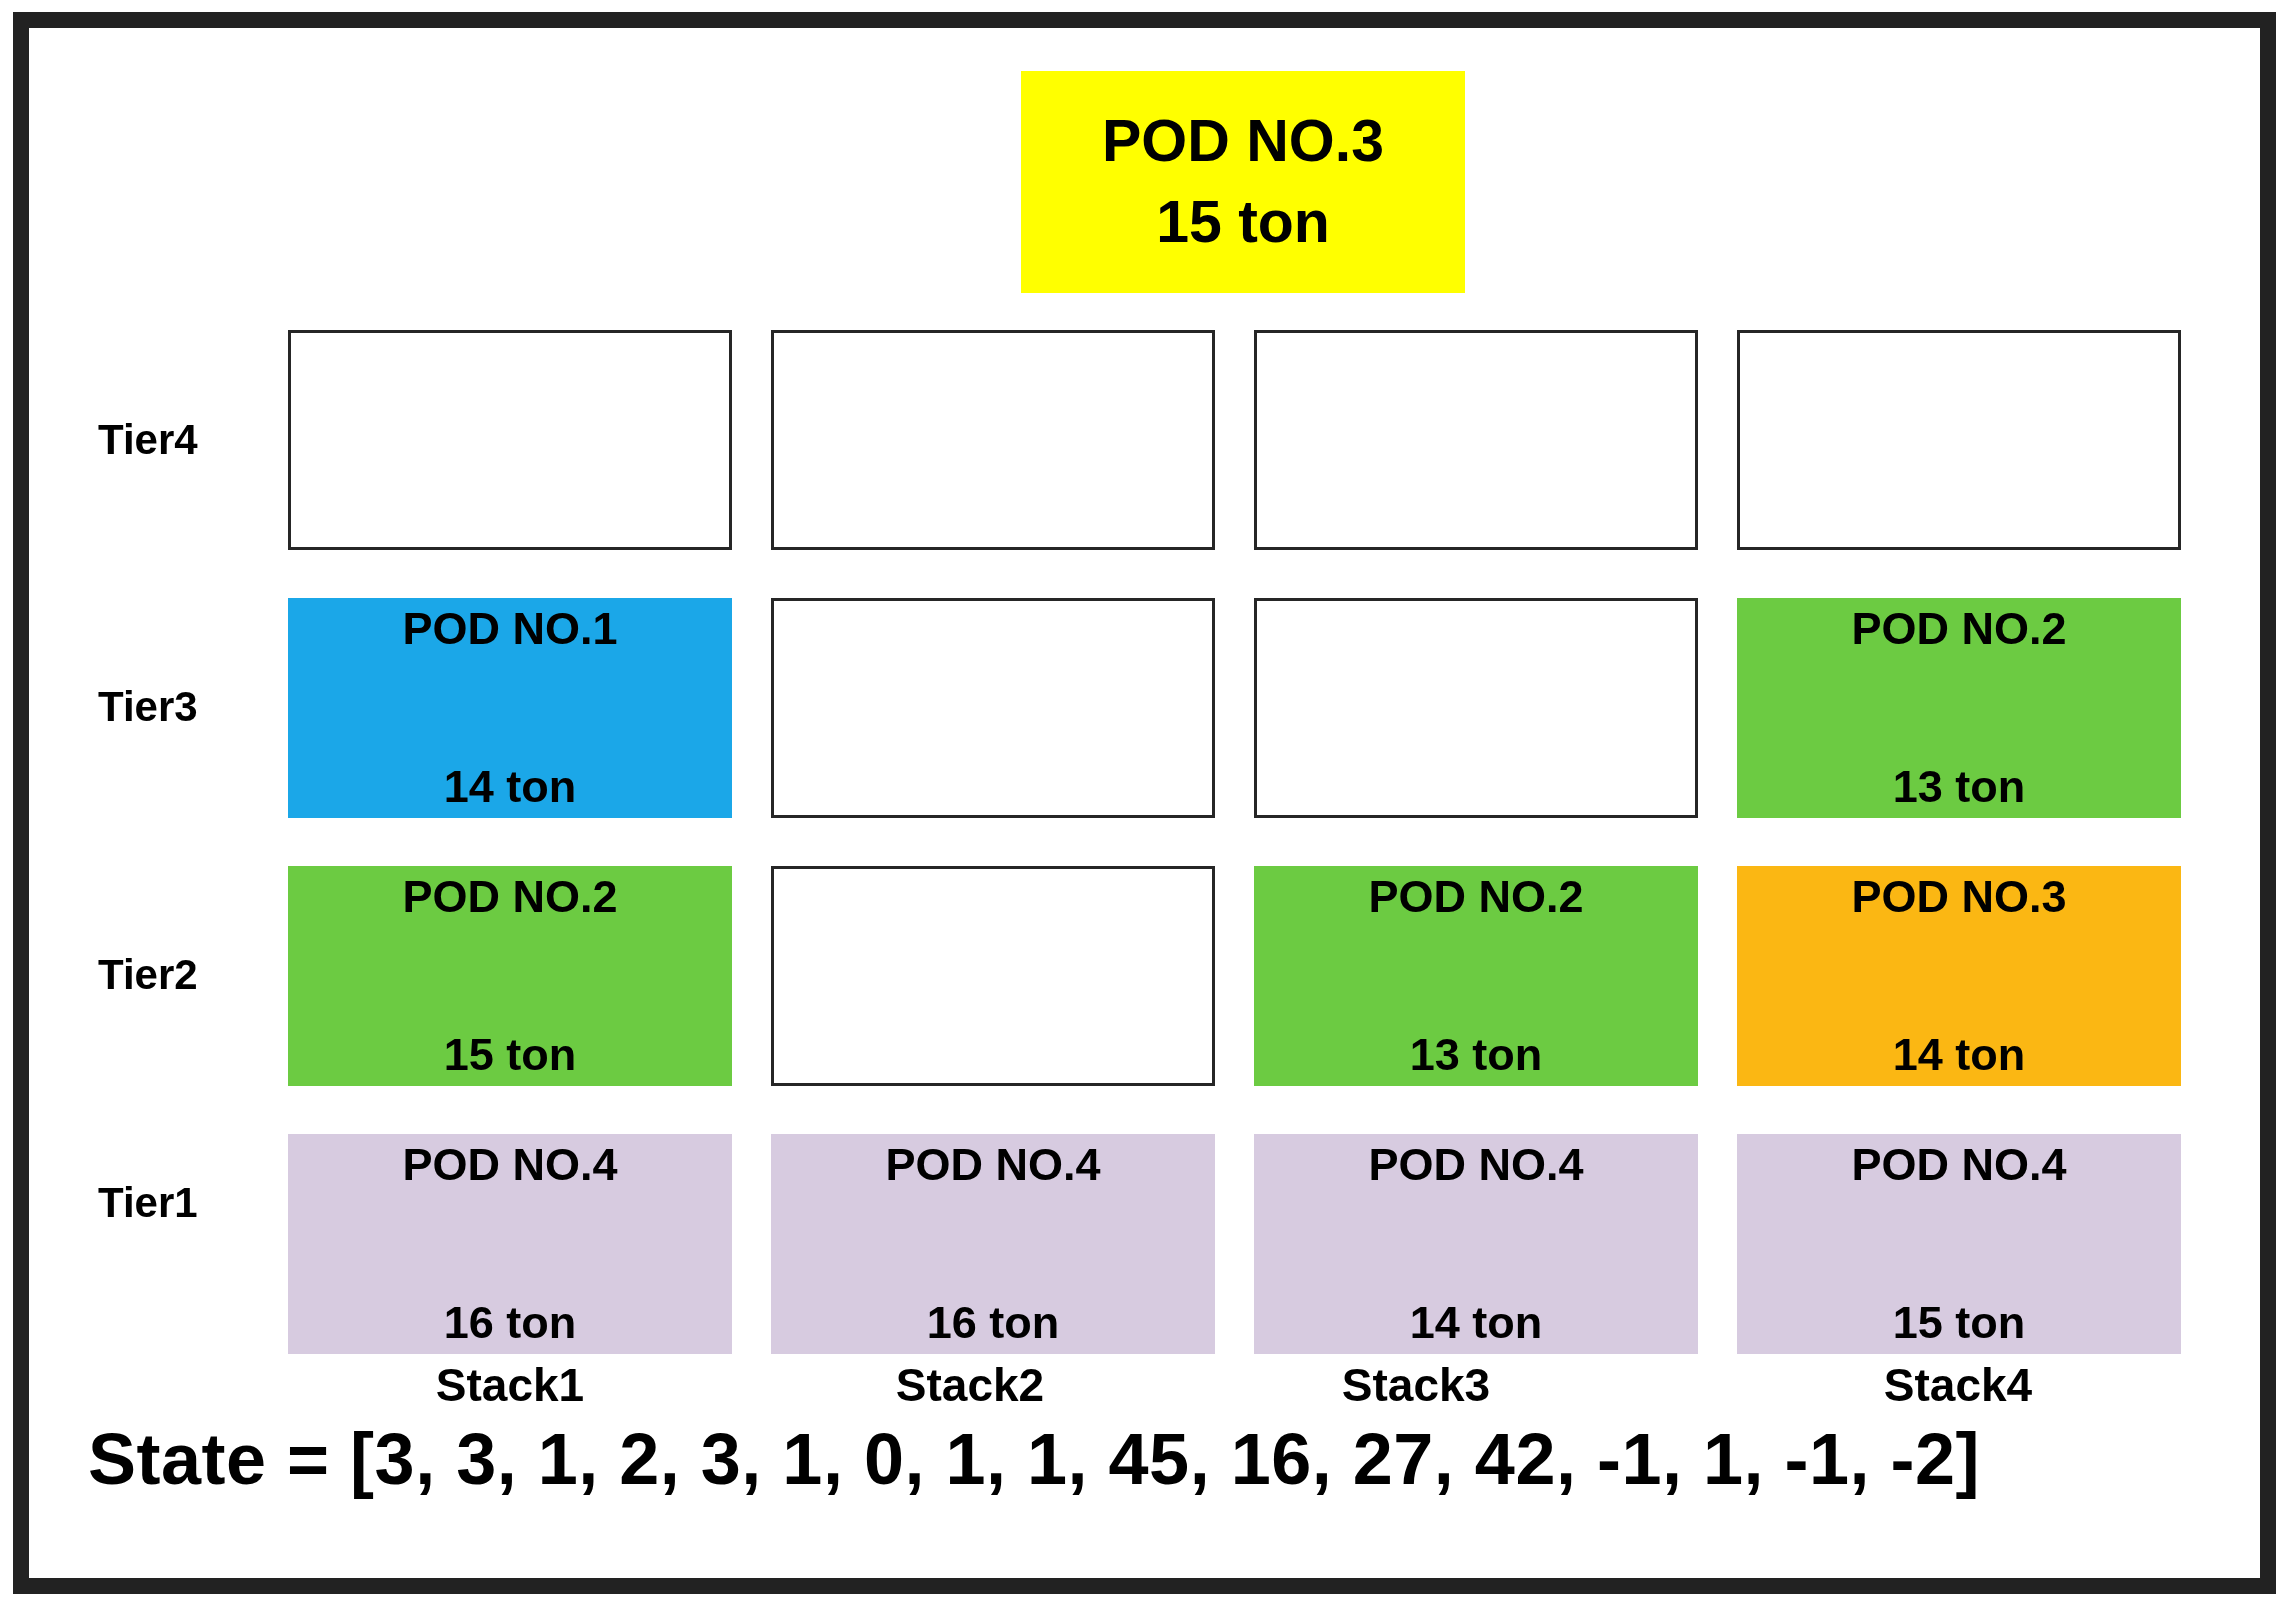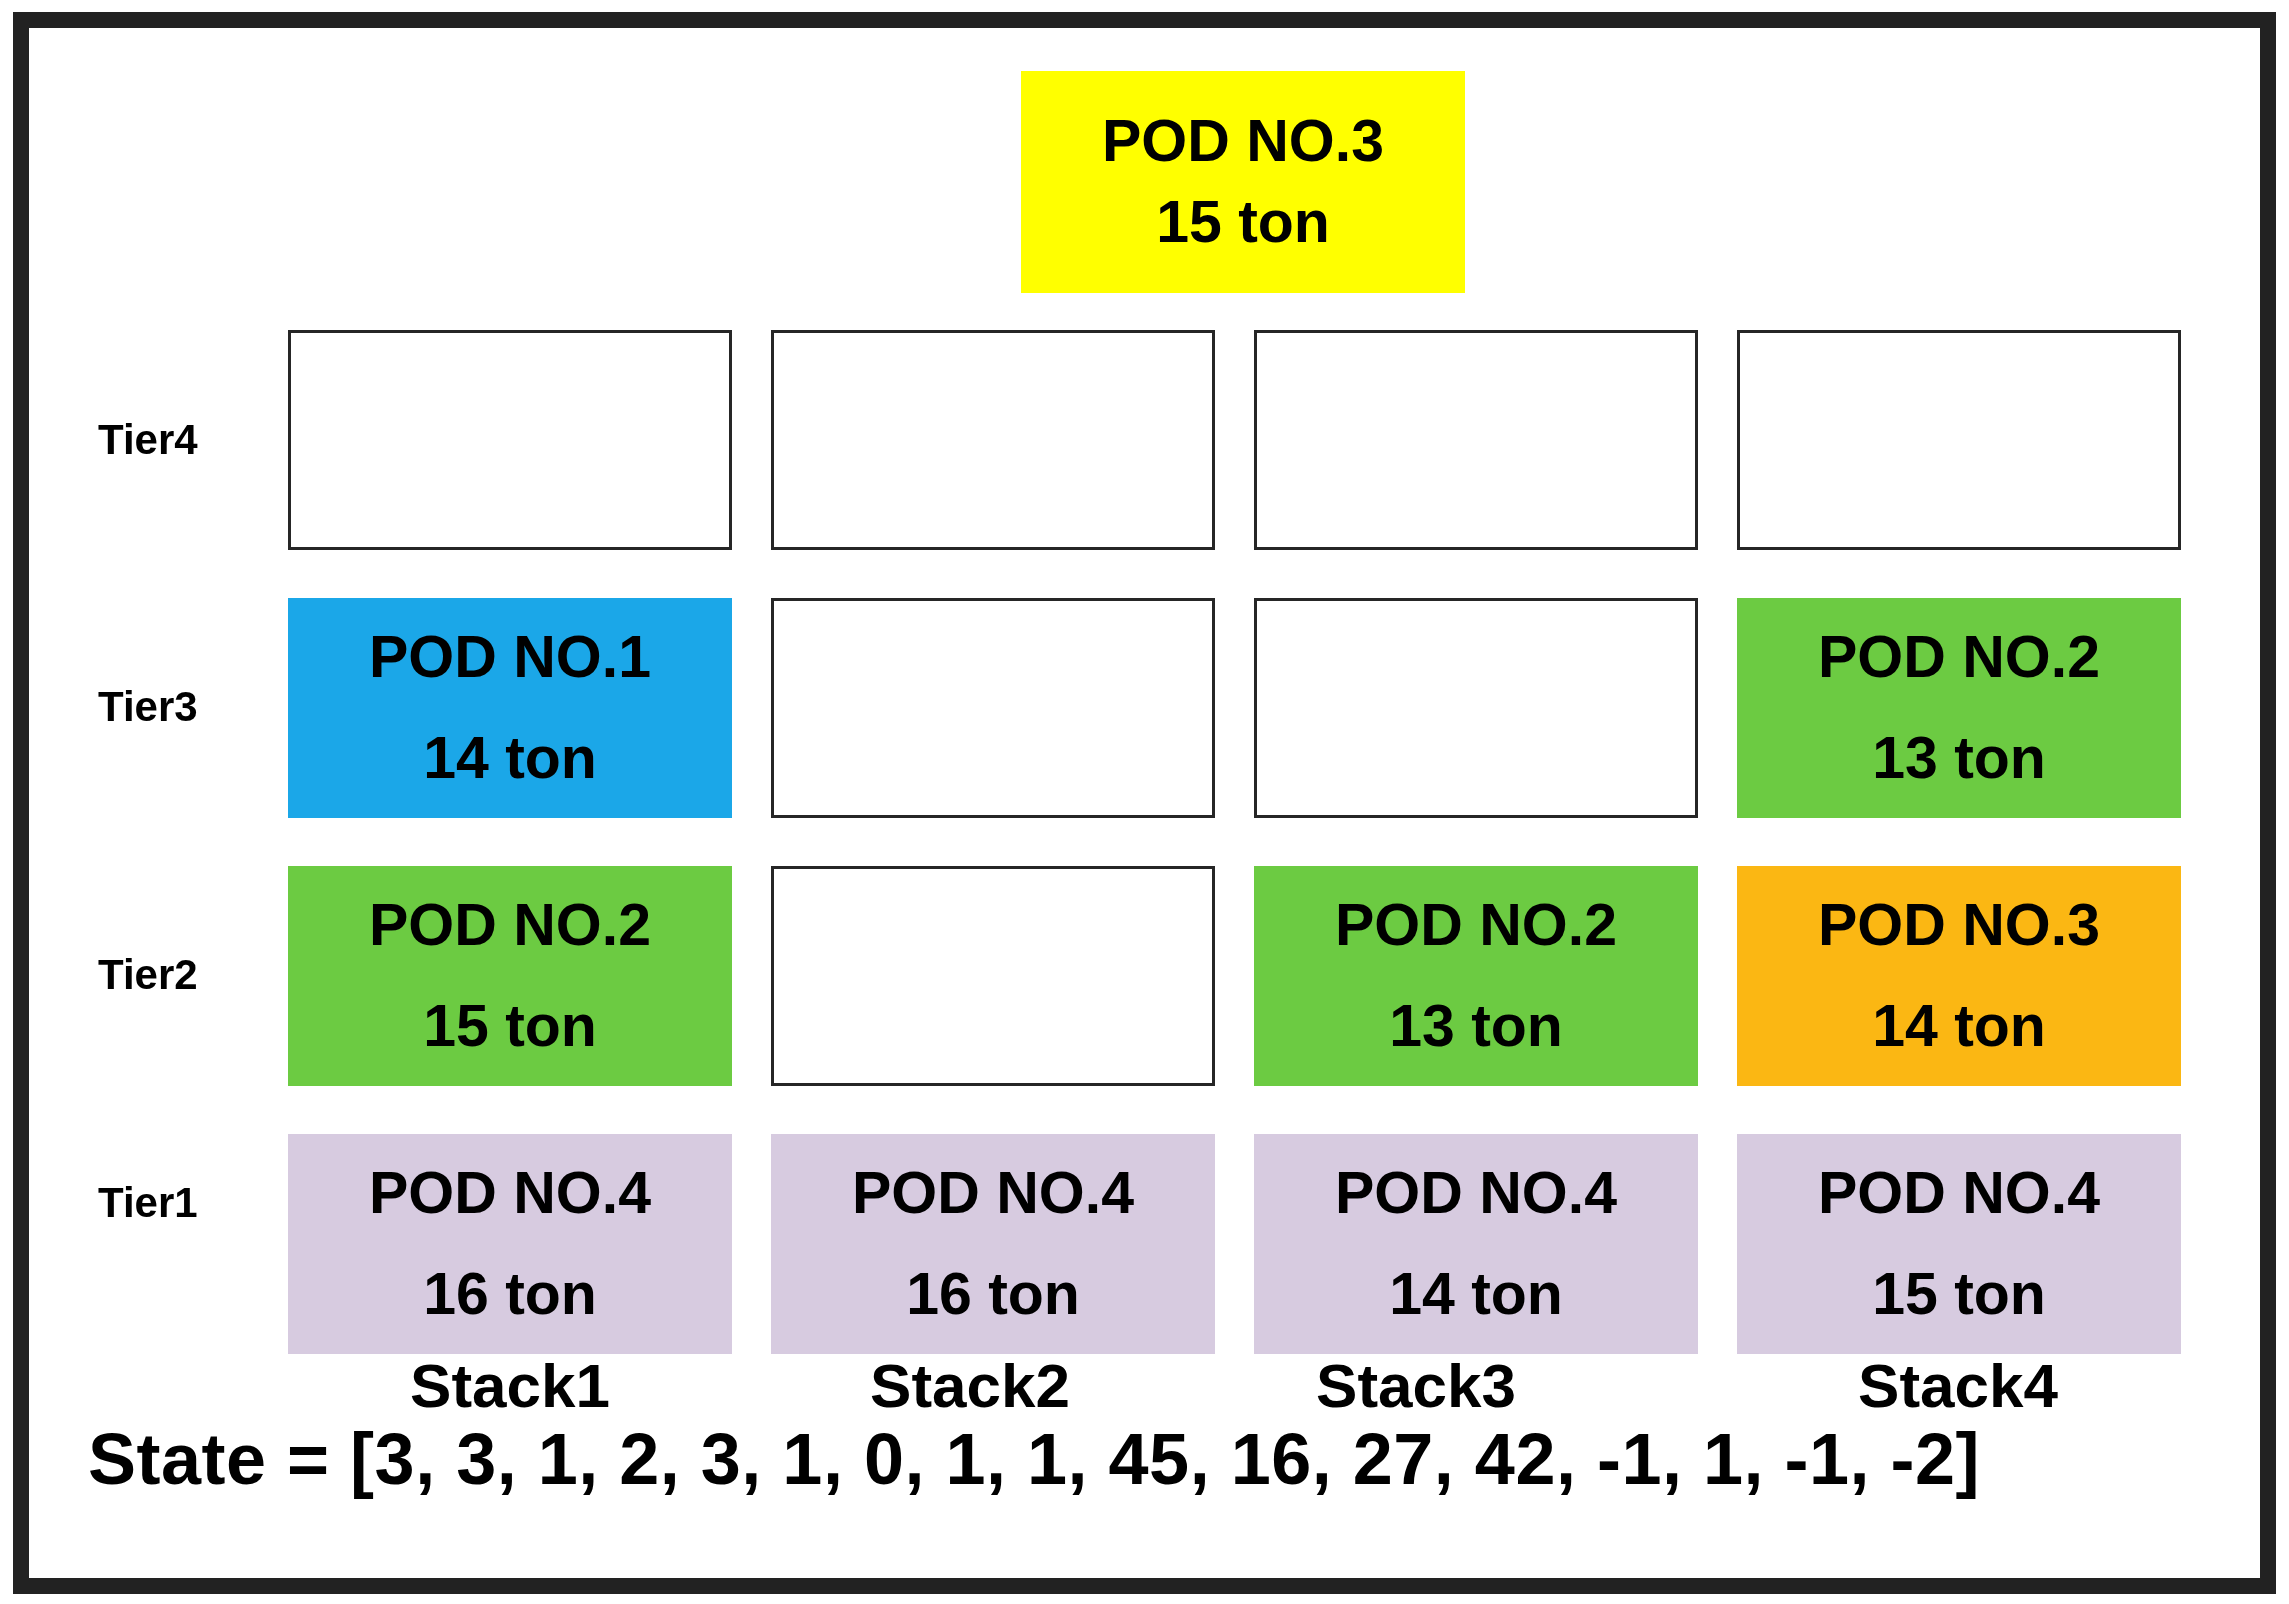--- a/index.html
+++ b/index.html
@@ -17,33 +17,33 @@
     font-weight:bold;font-size:59px;line-height:1.38;text-align:center;
   }
   .yard{
     position:absolute;left:288px;top:330px;
     display:grid;
     grid-template-columns:repeat(4,444px);
     grid-auto-rows:220px;
     column-gap:39px;row-gap:48px;
   }
   .cell{
-    display:flex;flex-direction:column;align-items:center;justify-content:center;
+    display:flex;flex-direction:column;align-items:center;justify-content:space-between;
     box-sizing:border-box;text-align:center;
-    font-weight:bold;font-size:59px;line-height:1.38;gap:20px;
+    font-weight:bold;font-size:45px;line-height:1.38;gap:20px;
   }
   .cell.empty{border:3.8px solid #262626;background:#ffffff;}
   .tier-label{
     position:absolute;left:98px;width:163px;height:220px;
     display:flex;align-items:center;justify-content:flex-start;
     font-weight:bold;font-size:42px;
   }
   .stack-label{
     position:absolute;top:1357px;width:444px;height:57px;
-    text-align:center;font-weight:bold;font-size:62px;line-height:57px;
+    text-align:center;font-weight:bold;font-size:46px;line-height:57px;
   }
   .state-line{
     position:absolute;left:88px;top:1420px;width:2160px;
     font-weight:bold;font-size:72px;line-height:1.1;white-space:nowrap;
     letter-spacing:0.5px;
   }
 </style>
 </head>
 <body>
 

